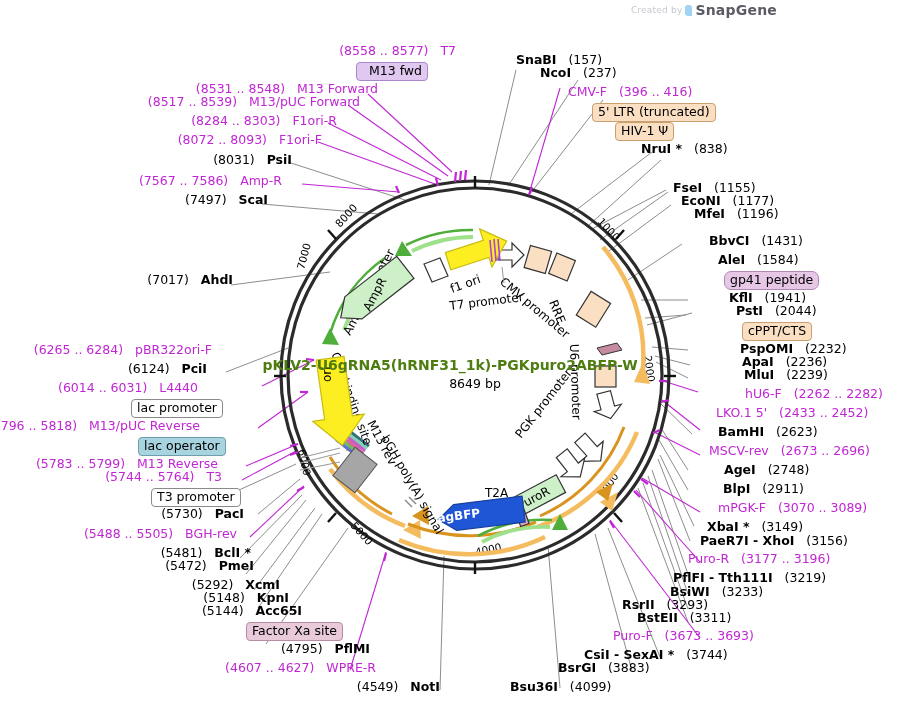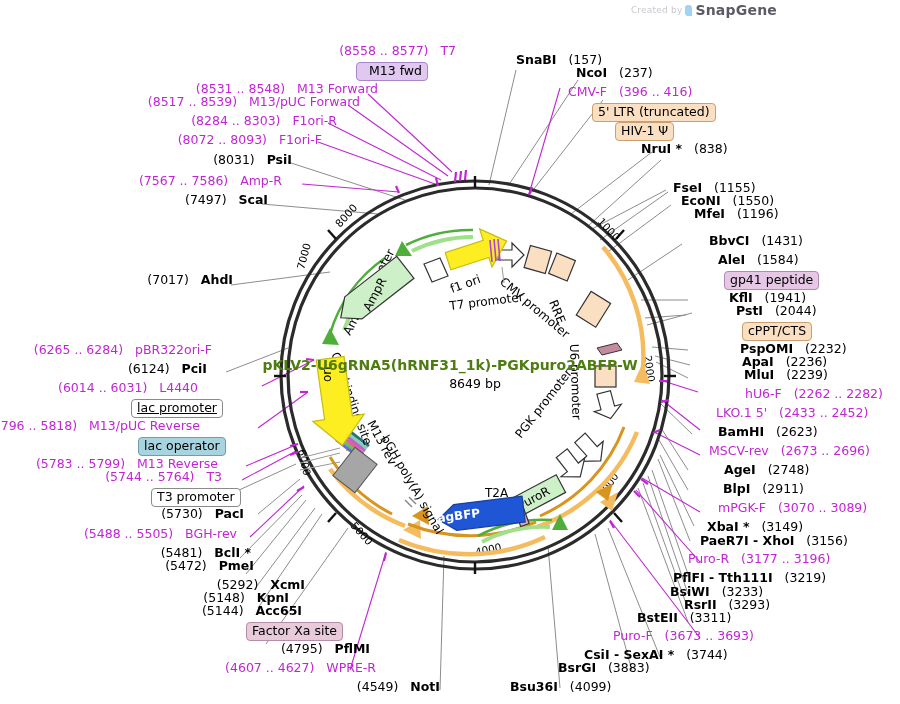--- a/index.html
+++ b/index.html
@@ -329,54 +329,54 @@
       <path d="M386,553 L384,561"></path>
     </g>
   </svg>
 
   <div class="ctr-title">pKLV2-U6gRNA5(hRNF31_1k)-PGKpuro2ABFP-W</div>
   <div class="ctr-bp">8649 bp</div>
 
   <div class="badge lav" style="left:356px;top:62px;padding-left:12px;"><span>M13 fwd</span></div>
   <div class="badge peach" style="left:592px;top:103px;"><span>5' LTR (truncated)</span></div>
   <div class="badge peach" style="left:615px;top:122px;"><span>HIV-1 Ψ</span></div>
-  <div class="badge purple" style="left:724px;top:271px;"><span>gp41 peptide</span></div>
+  <div class="badge purple" style="left:724px;top:271px;border-radius:7px;"><span>gp41 peptide</span></div>
   <div class="badge peach" style="left:742px;top:322px;"><span>cPPT/CTS</span></div>
   <div class="badge pink" style="left:246px;top:622px;"><span>Factor Xa site</span></div>
   <div class="badge white" style="left:151px;top:488px;"><span>T3 promoter</span></div>
   <div class="badge teal" style="left:138px;top:437px;"><span>lac operator</span></div>
-  <div class="badge white" style="left:131px;top:399px;text-decoration:underline;"><span>lac promoter</span></div>
+  <div class="badge white" style="left:131px;top:399px;"><span>lac promoter</span></div>
 
   <div class="lbl blk" style="left:516px;top:53px;"><span class="enz">SnaBI</span>&nbsp;&nbsp; <span class="pos">(157)</span></div>
-  <div class="lbl blk" style="left:540px;top:66px;margin-left:36px;"><span class="enz">NcoI</span>&nbsp;&nbsp; <span class="pos">(237)</span></div>
+  <div class="lbl blk" style="left:540px;top:66px;"><span class="enz">NcoI</span>&nbsp;&nbsp; <span class="pos">(237)</span></div>
   <div class="lbl mag" style="left:568px;top:85px;"><span>CMV-F</span>&nbsp;&nbsp; <span class="mpos">(396 .. 416)</span></div>
   <div class="lbl blk" style="left:641px;top:142px;"><span class="enz">NruI *</span>&nbsp;&nbsp; <span class="pos">(838)</span></div>
   <div class="lbl blk" style="left:673px;top:181px;"><span class="enz">FseI</span>&nbsp;&nbsp; <span class="pos">(1155)</span></div>
-  <div class="lbl blk" style="left:681px;top:194px;"><span class="enz">EcoNI</span>&nbsp;&nbsp; <span class="pos">(1550)</span></div>
+  <div class="lbl blk" style="left:681px;top:194px;"><span class="enz">EcoNI</span>&nbsp;&nbsp; <span class="pos">(1177)</span></div>
   <div class="lbl blk" style="left:694px;top:207px;"><span class="enz">MfeI</span>&nbsp;&nbsp; <span class="pos">(1196)</span></div>
   <div class="lbl blk" style="left:709px;top:234px;"><span class="enz">BbvCI</span>&nbsp;&nbsp; <span class="pos">(1431)</span></div>
   <div class="lbl blk" style="left:718px;top:253px;"><span class="enz">AleI</span>&nbsp;&nbsp; <span class="pos">(1584)</span></div>
   <div class="lbl blk" style="left:729px;top:291px;"><span class="enz">KflI</span>&nbsp;&nbsp; <span class="pos">(1941)</span></div>
   <div class="lbl blk" style="left:736px;top:304px;"><span class="enz">PstI</span>&nbsp;&nbsp; <span class="pos">(2044)</span></div>
   <div class="lbl blk" style="left:740px;top:342px;"><span class="enz">PspOMI</span>&nbsp;&nbsp; <span class="pos">(2232)</span></div>
   <div class="lbl blk" style="left:742px;top:355px;"><span class="enz">ApaI</span>&nbsp;&nbsp; <span class="pos">(2236)</span></div>
   <div class="lbl blk" style="left:744px;top:368px;"><span class="enz">MluI</span>&nbsp;&nbsp; <span class="pos">(2239)</span></div>
   <div class="lbl mag" style="left:745px;top:387px;"><span>hU6-F</span>&nbsp;&nbsp; <span class="mpos">(2262 .. 2282)</span></div>
   <div class="lbl mag" style="left:716px;top:406px;"><span>LKO.1 5'</span>&nbsp;&nbsp; <span class="mpos">(2433 .. 2452)</span></div>
   <div class="lbl blk" style="left:718px;top:425px;"><span class="enz">BamHI</span>&nbsp;&nbsp; <span class="pos">(2623)</span></div>
   <div class="lbl mag" style="left:709px;top:444px;"><span>MSCV-rev</span>&nbsp;&nbsp; <span class="mpos">(2673 .. 2696)</span></div>
   <div class="lbl blk" style="left:724px;top:463px;"><span class="enz">AgeI</span>&nbsp;&nbsp; <span class="pos">(2748)</span></div>
   <div class="lbl blk" style="left:723px;top:482px;"><span class="enz">BlpI</span>&nbsp;&nbsp; <span class="pos">(2911)</span></div>
   <div class="lbl mag" style="left:718px;top:501px;"><span>mPGK-F</span>&nbsp;&nbsp; <span class="mpos">(3070 .. 3089)</span></div>
   <div class="lbl blk" style="left:707px;top:520px;"><span class="enz">XbaI *</span>&nbsp;&nbsp; <span class="pos">(3149)</span></div>
   <div class="lbl blk" style="left:700px;top:534px;"><span class="enz">PaeR7I  -  XhoI</span>&nbsp;&nbsp; <span class="pos">(3156)</span></div>
   <div class="lbl mag" style="left:688px;top:552px;"><span>Puro-R</span>&nbsp;&nbsp; <span class="mpos">(3177 .. 3196)</span></div>
   <div class="lbl blk" style="left:673px;top:571px;"><span class="enz">PflFI  -  Tth111I</span>&nbsp;&nbsp; <span class="pos">(3219)</span></div>
   <div class="lbl blk" style="left:662px;top:585px;margin-left:8px;"><span class="enz">BsiWI</span>&nbsp;&nbsp; <span class="pos">(3233)</span></div>
-  <div class="lbl blk" style="left:684px;top:598px;text-align:right;"><span class="enz">RsrII</span>&nbsp;&nbsp; <span class="pos">(3293)</span></div>
+  <div class="lbl blk" style="left:622px;top:598px;text-align:right;"><span class="enz">RsrII</span>&nbsp;&nbsp; <span class="pos">(3293)</span></div>
   <div class="lbl blk" style="left:637px;top:611px;"><span class="enz">BstEII</span>&nbsp;&nbsp; <span class="pos">(3311)</span></div>
   <div class="lbl mag" style="left:613px;top:629px;"><span>Puro-F</span>&nbsp;&nbsp; <span class="mpos">(3673 .. 3693)</span></div>
   <div class="lbl blk" style="left:584px;top:648px;"><span class="enz">CsiI  -  SexAI *</span>&nbsp;&nbsp; <span class="pos">(3744)</span></div>
   <div class="lbl blk" style="left:558px;top:661px;"><span class="enz">BsrGI</span>&nbsp;&nbsp; <span class="pos">(3883)</span></div>
   <div class="lbl blk" style="left:510px;top:680px;"><span class="enz">Bsu36I</span>&nbsp;&nbsp; <span class="pos">(4099)</span></div>
 
   <div class="lbl mag r" style="left:456px;top:44px;"><span class="mpos">(8558 .. 8577)</span>&nbsp;&nbsp; <span>T7</span></div>
   <div class="lbl mag r" style="left:378px;top:82px;"><span class="mpos">(8531 .. 8548)</span>&nbsp;&nbsp; <span>M13 Forward</span></div>
   <div class="lbl mag r" style="left:360px;top:95px;"><span class="mpos">(8517 .. 8539)</span>&nbsp;&nbsp; <span>M13/pUC Forward</span></div>
   <div class="lbl mag r" style="left:337px;top:114px;"><span class="mpos">(8284 .. 8303)</span>&nbsp;&nbsp; <span>F1ori-R</span></div>
@@ -388,20 +388,20 @@
   <div class="lbl mag r" style="left:212px;top:343px;"><span class="mpos">(6265 .. 6284)</span>&nbsp;&nbsp; <span>pBR322ori-F</span></div>
   <div class="lbl blk r" style="left:207px;top:362px;"><span class="pos">(6124)</span>&nbsp;&nbsp; <span class="enz">PciI</span></div>
   <div class="lbl mag r" style="left:198px;top:381px;"><span class="mpos">(6014 .. 6031)</span>&nbsp;&nbsp; <span>L4440</span></div>
   <div class="lbl mag r" style="left:200px;top:419px;"><span class="mpos">(5796 .. 5818)</span>&nbsp;&nbsp; <span>M13/pUC Reverse</span></div>
   <div class="lbl mag r" style="left:218px;top:457px;"><span class="mpos">(5783 .. 5799)</span>&nbsp;&nbsp; <span>M13 Reverse</span></div>
   <div class="lbl mag r" style="left:222px;top:470px;"><span class="mpos">(5744 .. 5764)</span>&nbsp;&nbsp; <span>T3</span></div>
   <div class="lbl blk r" style="left:244px;top:507px;"><span class="pos">(5730)</span>&nbsp;&nbsp; <span class="enz">PacI</span></div>
   <div class="lbl mag r" style="left:237px;top:527px;"><span class="mpos">(5488 .. 5505)</span>&nbsp;&nbsp; <span>BGH-rev</span></div>
   <div class="lbl blk r" style="left:251px;top:546px;"><span class="pos">(5481)</span>&nbsp;&nbsp; <span class="enz">BclI *</span></div>
   <div class="lbl blk r" style="left:254px;top:559px;"><span class="pos">(5472)</span>&nbsp;&nbsp; <span class="enz">PmeI</span></div>
-  <div class="lbl blk r" style="left:280px;top:578px;margin-left:25px;"><span class="pos">(5292)</span>&nbsp;&nbsp; <span class="enz">XcmI</span></div>
+  <div class="lbl blk r" style="left:280px;top:578px;"><span class="pos">(5292)</span>&nbsp;&nbsp; <span class="enz">XcmI</span></div>
   <div class="lbl blk r" style="left:289px;top:591px;"><span class="pos">(5148)</span>&nbsp;&nbsp; <span class="enz">KpnI</span></div>
   <div class="lbl blk r" style="left:302px;top:604px;"><span class="pos">(5144)</span>&nbsp;&nbsp; <span class="enz">Acc65I</span></div>
   <div class="lbl blk r" style="left:370px;top:642px;"><span class="pos">(4795)</span>&nbsp;&nbsp; <span class="enz">PflMI</span></div>
   <div class="lbl mag r" style="left:376px;top:661px;"><span class="mpos">(4607 .. 4627)</span>&nbsp;&nbsp; <span>WPRE-R</span></div>
   <div class="lbl blk r" style="left:440px;top:680px;"><span class="pos">(4549)</span>&nbsp;&nbsp; <span class="enz">NotI</span></div>
 
 </div>
 
 </body></html>

